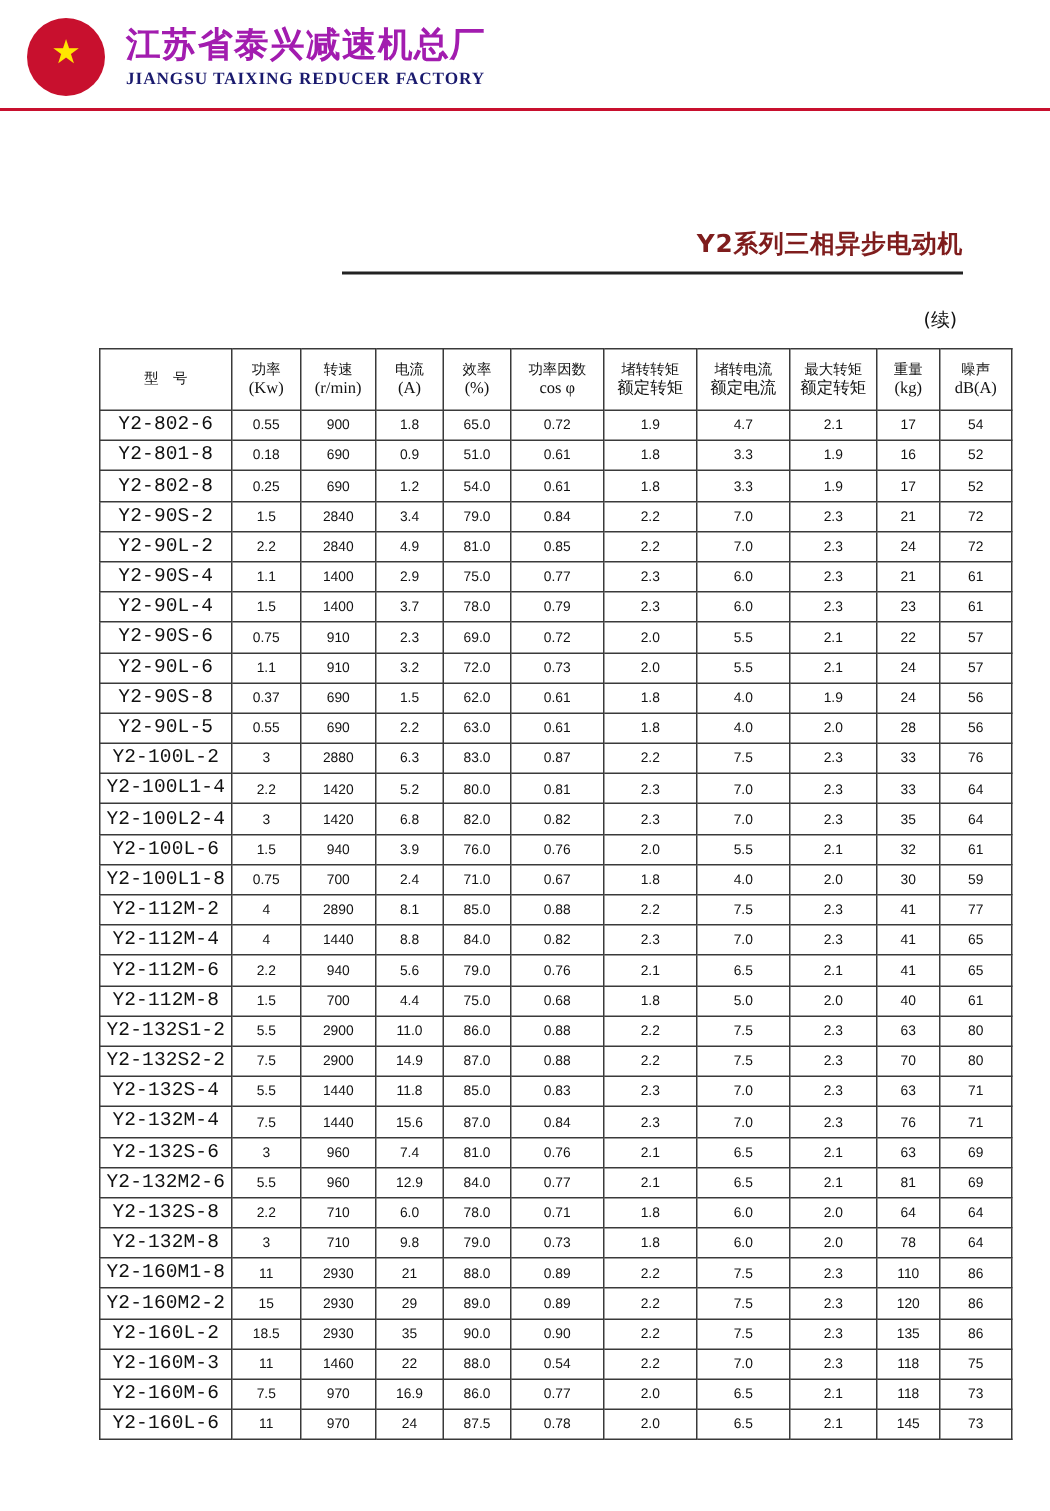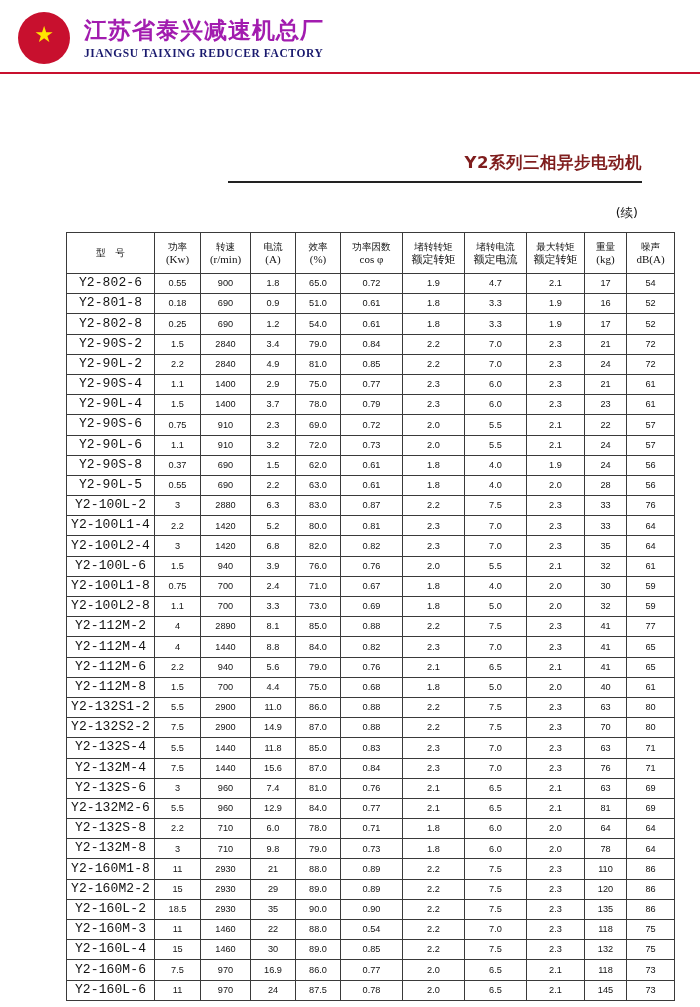--- a/index.html
+++ b/index.html
@@ -454,33 +454,20 @@
           <td>2.4</td>
           <td>71.0</td>
           <td>0.67</td>
           <td>1.8</td>
           <td>4.0</td>
           <td>2.0</td>
           <td>30</td>
           <td>59</td>
         </tr>
         <tr>
-          <td class="model">Y2-100L2-8</td>
-          <td>1.1</td>
-          <td>700</td>
-          <td>3.3</td>
-          <td>73.0</td>
-          <td>0.69</td>
-          <td>1.8</td>
-          <td>5.0</td>
-          <td>2.0</td>
-          <td>32</td>
-          <td>59</td>
-        </tr>
-        <tr>
           <td class="model">Y2-112M-2</td>
           <td>4</td>
           <td>2890</td>
           <td>8.1</td>
           <td>85.0</td>
           <td>0.88</td>
           <td>2.2</td>
           <td>7.5</td>
           <td>2.3</td>
           <td>41</td>
@@ -675,33 +662,20 @@
           <td>22</td>
           <td>88.0</td>
           <td>0.54</td>
           <td>2.2</td>
           <td>7.0</td>
           <td>2.3</td>
           <td>118</td>
           <td>75</td>
         </tr>
         <tr>
-          <td class="model">Y2-160L-4</td>
-          <td>15</td>
-          <td>1460</td>
-          <td>30</td>
-          <td>89.0</td>
-          <td>0.85</td>
-          <td>2.2</td>
-          <td>7.5</td>
-          <td>2.3</td>
-          <td>132</td>
-          <td>75</td>
-        </tr>
-        <tr>
           <td class="model">Y2-160M-6</td>
           <td>7.5</td>
           <td>970</td>
           <td>16.9</td>
           <td>86.0</td>
           <td>0.77</td>
           <td>2.0</td>
           <td>6.5</td>
           <td>2.1</td>
           <td>118</td>

